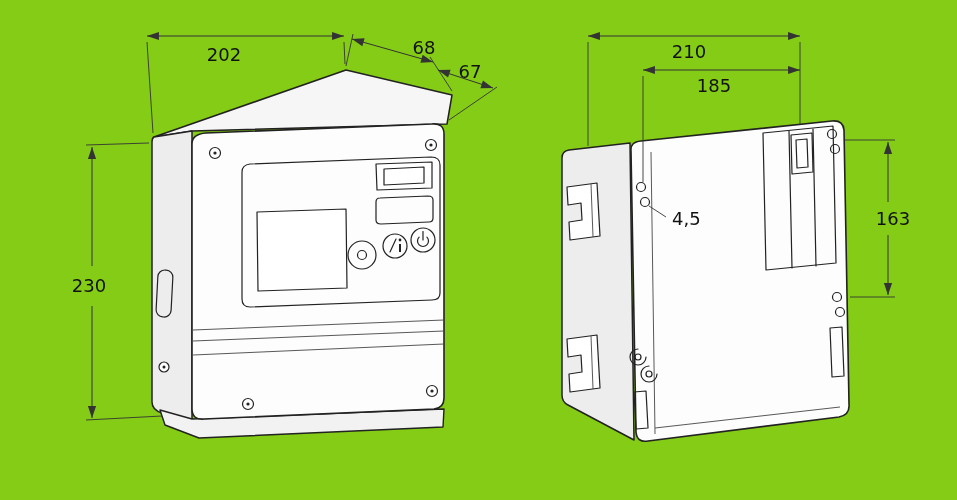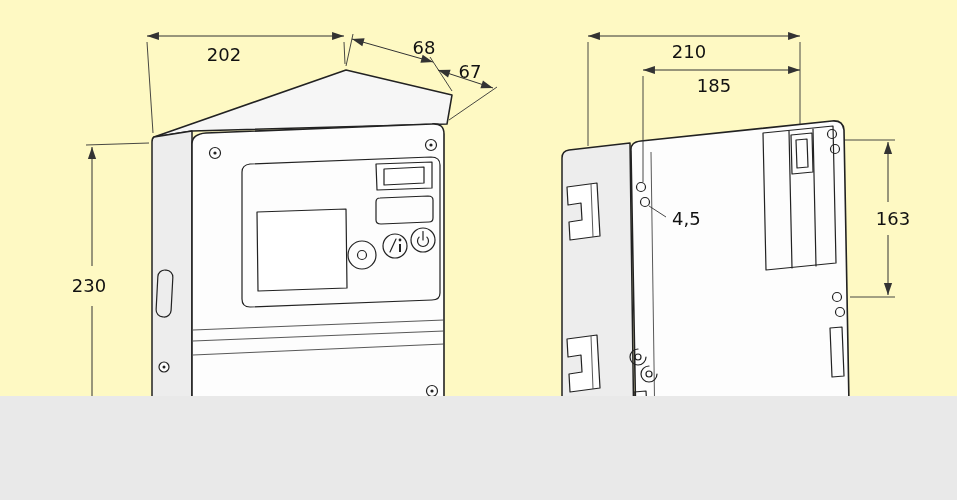--- a/index.html
+++ b/index.html
@@ -1,16 +1,16 @@
 <!DOCTYPE html>
 <html><head>
 <meta charset="utf-8">
 <style>
   html,body{margin:0;padding:0;background:#e9e9e9;}
-  .stage{position:relative;width:957px;height:396px;background:#fef9c3;overflow:hidden;
+  .stage{position:relative;width:957px;height:500px;background:#84cc16;overflow:hidden;
          font-family:"DejaVu Sans",sans-serif;}
   svg{display:block;}
   .ftop{fill:#f6f6f6;stroke:#222;stroke-width:1.5;stroke-linejoin:round;}
   .fside{fill:#ededed;stroke:#222;stroke-width:1.5;stroke-linejoin:round;}
   .fface{fill:#fdfdfd;stroke:#222;stroke-width:1.6;stroke-linejoin:round;}
   .fbase{fill:#f2f2f2;stroke:#222;stroke-width:1.4;stroke-linejoin:round;}
   .d{fill:none;stroke:#222;stroke-width:1.2;stroke-linejoin:round;stroke-linecap:round;}
   .dw{fill:#ffffff;stroke:#222;stroke-width:1.2;stroke-linejoin:round;}
   .thin{fill:none;stroke:#454545;stroke-width:0.9;}
   .screw{fill:#fdfdfd;stroke:#222;stroke-width:1.2;}

